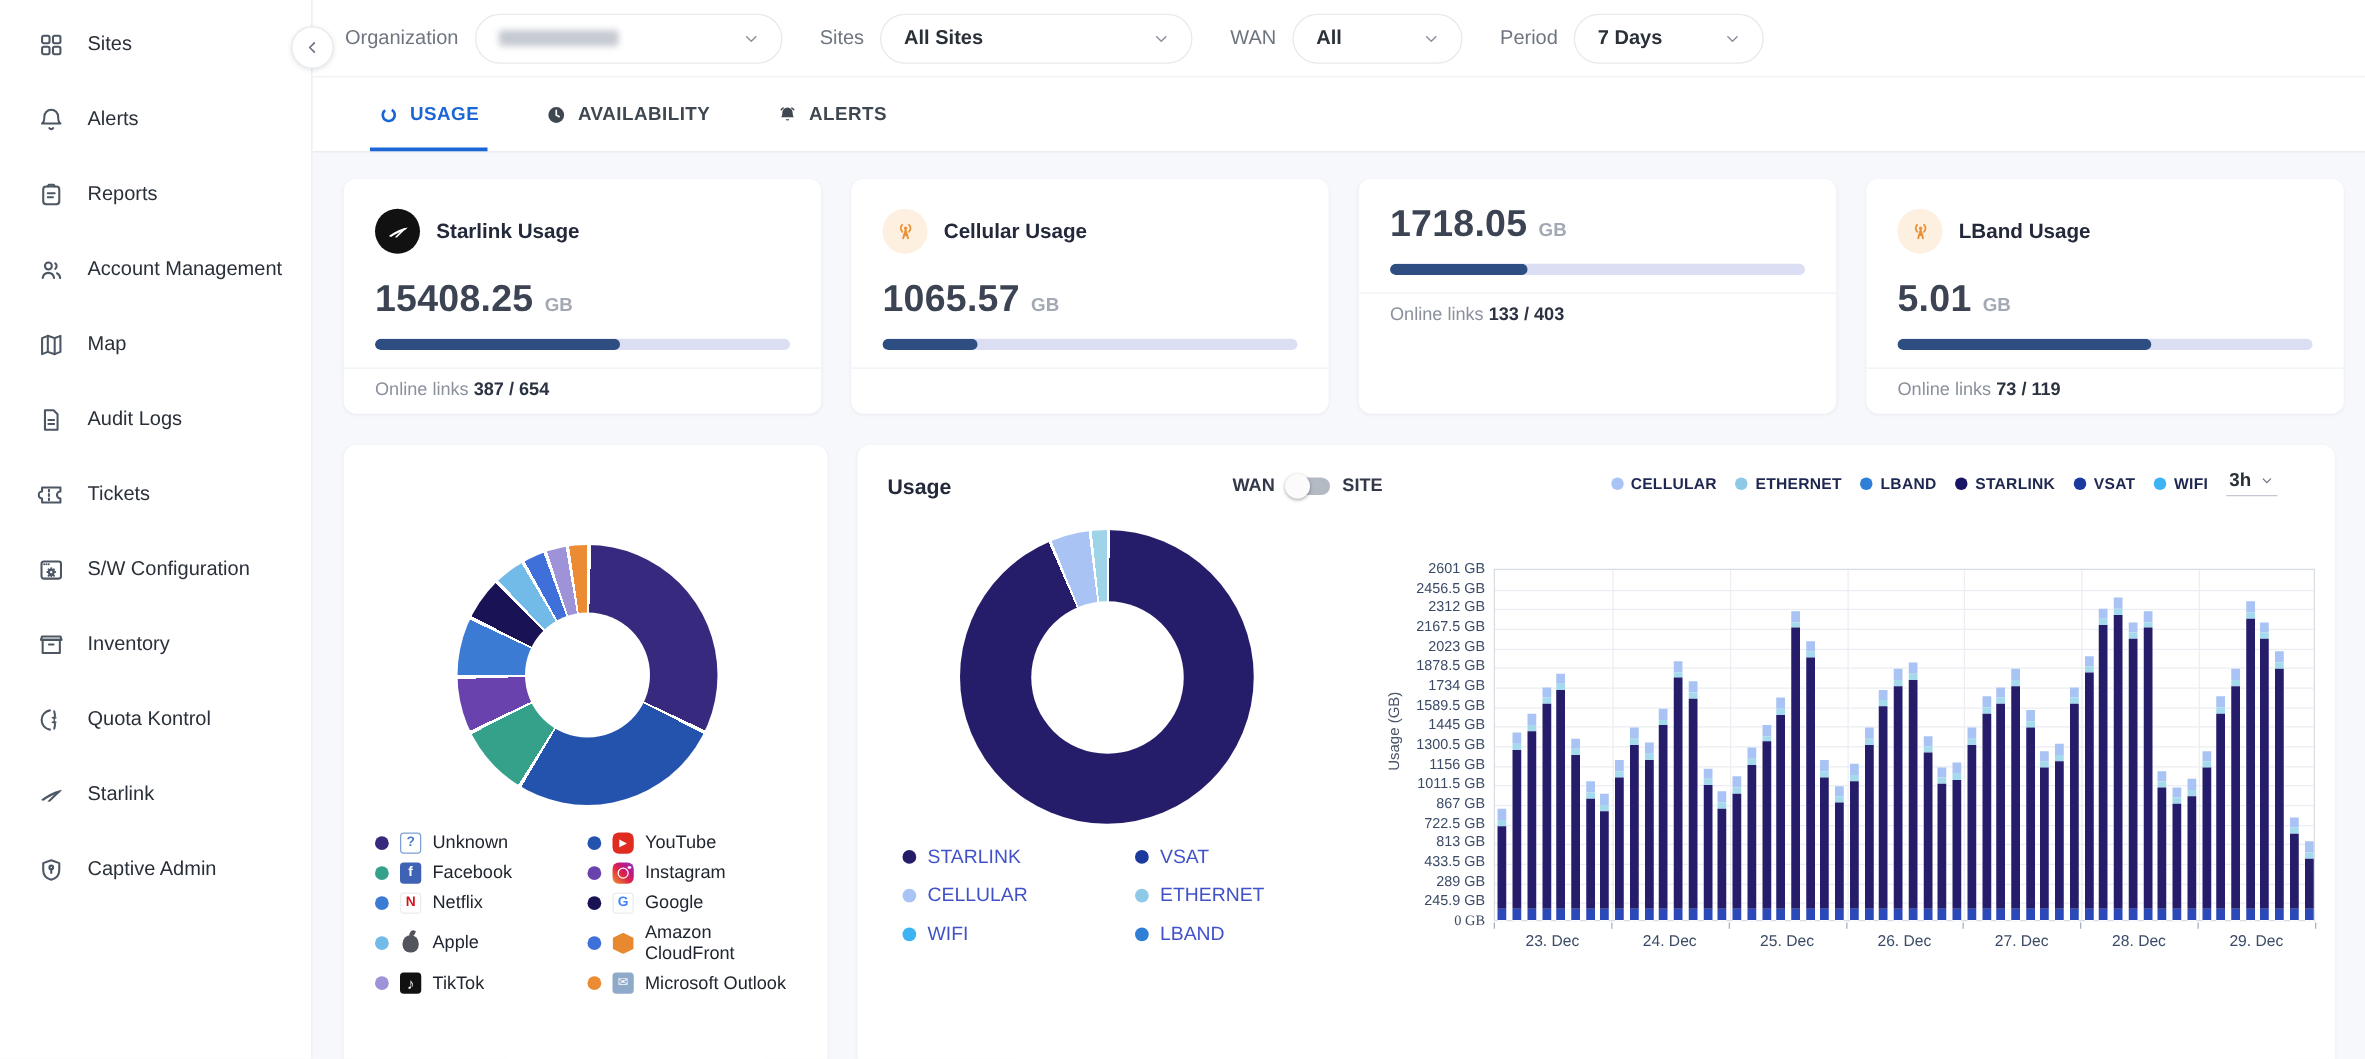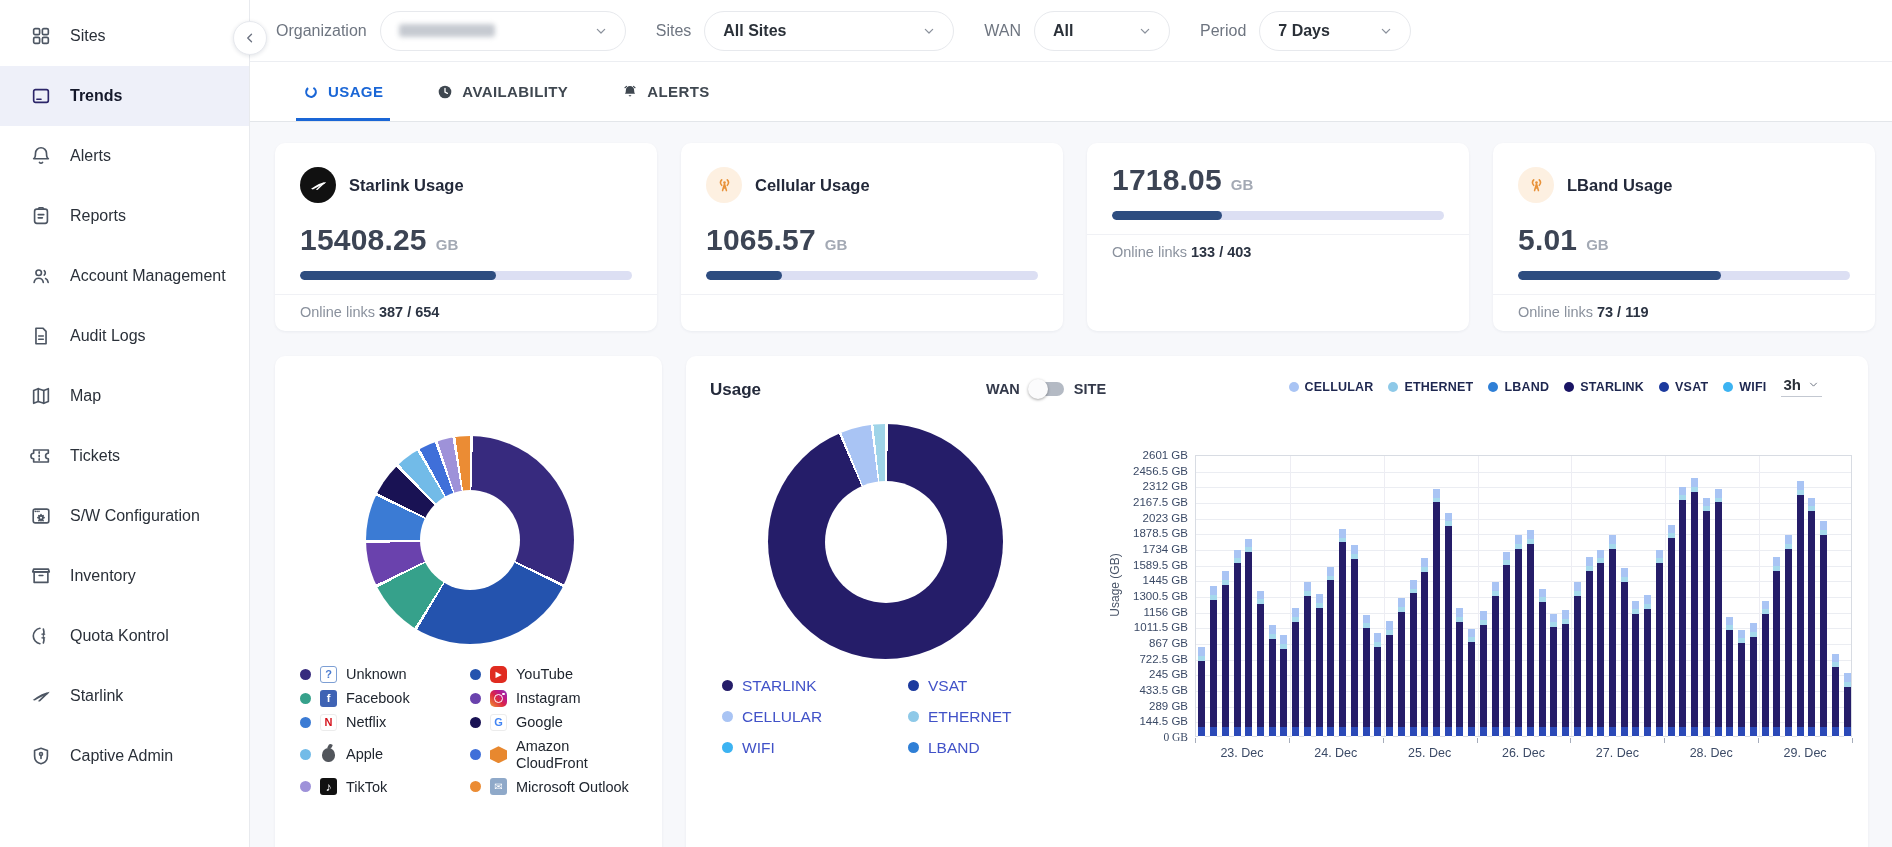--- a/index.html
+++ b/index.html
@@ -120,29 +120,20 @@
       <span class="sicon">
         <svg viewBox="0 0 24 24" fill="none" stroke="currentColor" stroke-width="1.8" stroke-linecap="round" stroke-linejoin="round">
           <rect x="4" y="4" width="6.5" height="6.5" rx="1.5"></rect>
           <rect x="13.5" y="4" width="6.5" height="6.5" rx="1.5"></rect>
           <rect x="4" y="13.5" width="6.5" height="6.5" rx="1.5"></rect>
           <rect x="13.5" y="13.5" width="6.5" height="6.5" rx="1.5"></rect>
         </svg>
       </span>
       <span class="slabel">Sites</span>
     </div>
-    <div class="side-item active">
-      <span class="sicon">
-        <svg viewBox="0 0 24 24" fill="none" stroke="currentColor" stroke-width="1.8" stroke-linecap="round" stroke-linejoin="round">
-          <rect x="4" y="5" width="16" height="14" rx="2"></rect>
-          <path d="M7.5 15.5h4.5"></path>
-        </svg>
-      </span>
-      <span class="slabel">Trends</span>
-    </div>
     <div class="side-item">
       <span class="sicon">
         <svg viewBox="0 0 24 24" fill="none" stroke="currentColor" stroke-width="1.8" stroke-linecap="round" stroke-linejoin="round">
           <path d="M18 9a6 6 0 1 0-12 0c0 5-2 6-2 6h16s-2-1-2-6"></path>
           <path d="M10.3 19a2 2 0 0 0 3.4 0"></path>
         </svg>
       </span>
       <span class="slabel">Alerts</span>
     </div>
     <div class="side-item">
@@ -162,34 +153,34 @@
           <path d="M4.5 19c.5-3 2.4-4.5 5-4.5s4.5 1.5 5 4.5"></path>
           <path d="M15.5 6.2a3 3 0 0 1 0 4.8"></path>
           <path d="M17 14.8c1.6.7 2.5 2 2.8 4.2"></path>
         </svg>
       </span>
       <span class="slabel">Account Management</span>
     </div>
     <div class="side-item">
       <span class="sicon">
         <svg viewBox="0 0 24 24" fill="none" stroke="currentColor" stroke-width="1.8" stroke-linecap="round" stroke-linejoin="round">
+          <path d="M9 4 4 6v14l5-2 6 2 5-2V4l-5 2-6-2z"></path>
+          <path d="M9 4v14M15 6v14"></path>
+        </svg>
+      </span>
+      <span class="slabel">Map</span>
+    </div>
+    <div class="side-item">
+      <span class="sicon">
+        <svg viewBox="0 0 24 24" fill="none" stroke="currentColor" stroke-width="1.8" stroke-linecap="round" stroke-linejoin="round">
           <path d="M6.5 3.5h7.5l3.5 3.5v13.5h-11z"></path>
           <path d="M9.5 12h5M9.5 15.5h5"></path>
         </svg>
       </span>
       <span class="slabel">Audit Logs</span>
-    </div>
-    <div class="side-item">
-      <span class="sicon">
-        <svg viewBox="0 0 24 24" fill="none" stroke="currentColor" stroke-width="1.8" stroke-linecap="round" stroke-linejoin="round">
-          <path d="M9 4 4 6v14l5-2 6 2 5-2V4l-5 2-6-2z"></path>
-          <path d="M9 4v14M15 6v14"></path>
-        </svg>
-      </span>
-      <span class="slabel">Map</span>
     </div>
     <div class="side-item">
       <span class="sicon">
         <svg viewBox="0 0 24 24" fill="none" stroke="currentColor" stroke-width="1.8" stroke-linecap="round" stroke-linejoin="round">
           <path d="M4 9a2.6 2.6 0 0 0 0 6v3.5h16V15a2.6 2.6 0 0 1 0-6V5.5H4z"></path>
           <path d="M10 7.5v1.5M10 11.2v1.6M10 15v1.5"></path>
         </svg>
       </span>
       <span class="slabel">Tickets</span>
     </div>
@@ -927,24 +918,24 @@
         <div class="ylab" style="top: 156.667px;">2023 GB</div>
         <div class="ylab" style="top: 172.333px;">1878.5 GB</div>
         <div class="ylab" style="top: 188px;">1734 GB</div>
         <div class="ylab" style="top: 203.667px;">1589.5 GB</div>
         <div class="ylab" style="top: 219.333px;">1445 GB</div>
         <div class="ylab" style="top: 235px;">1300.5 GB</div>
         <div class="ylab" style="top: 250.667px;">1156 GB</div>
         <div class="ylab" style="top: 266.333px;">1011.5 GB</div>
         <div class="ylab" style="top: 282px;">867 GB</div>
         <div class="ylab" style="top: 297.667px;">722.5 GB</div>
-        <div class="ylab" style="top: 313.333px;">245 GB</div>
+        <div class="ylab" style="top: 313.333px;">813 GB</div>
         <div class="ylab" style="top: 329px;">433.5 GB</div>
         <div class="ylab" style="top: 344.667px;">289 GB</div>
-        <div class="ylab" style="top: 360.333px;">144.5 GB</div>
+        <div class="ylab" style="top: 360.333px;">245.9 GB</div>
         <div class="ylab" style="top: 376px; font-family: Liberation Serif, serif;">0 GB</div>
         <div class="xlab" style="left: 555.929px;">23. Dec</div>
         <div class="xlab" style="left: 649.786px;">24. Dec</div>
         <div class="xlab" style="left: 743.643px;">25. Dec</div>
         <div class="xlab" style="left: 837.5px;">26. Dec</div>
         <div class="xlab" style="left: 931.357px;">27. Dec</div>
         <div class="xlab" style="left: 1025.21px;">28. Dec</div>
         <div class="xlab" style="left: 1119.07px;">29. Dec</div>
         <div class="xtick" style="left: 509px;"></div>
         <div class="xtick" style="left: 602.857px;"></div>

